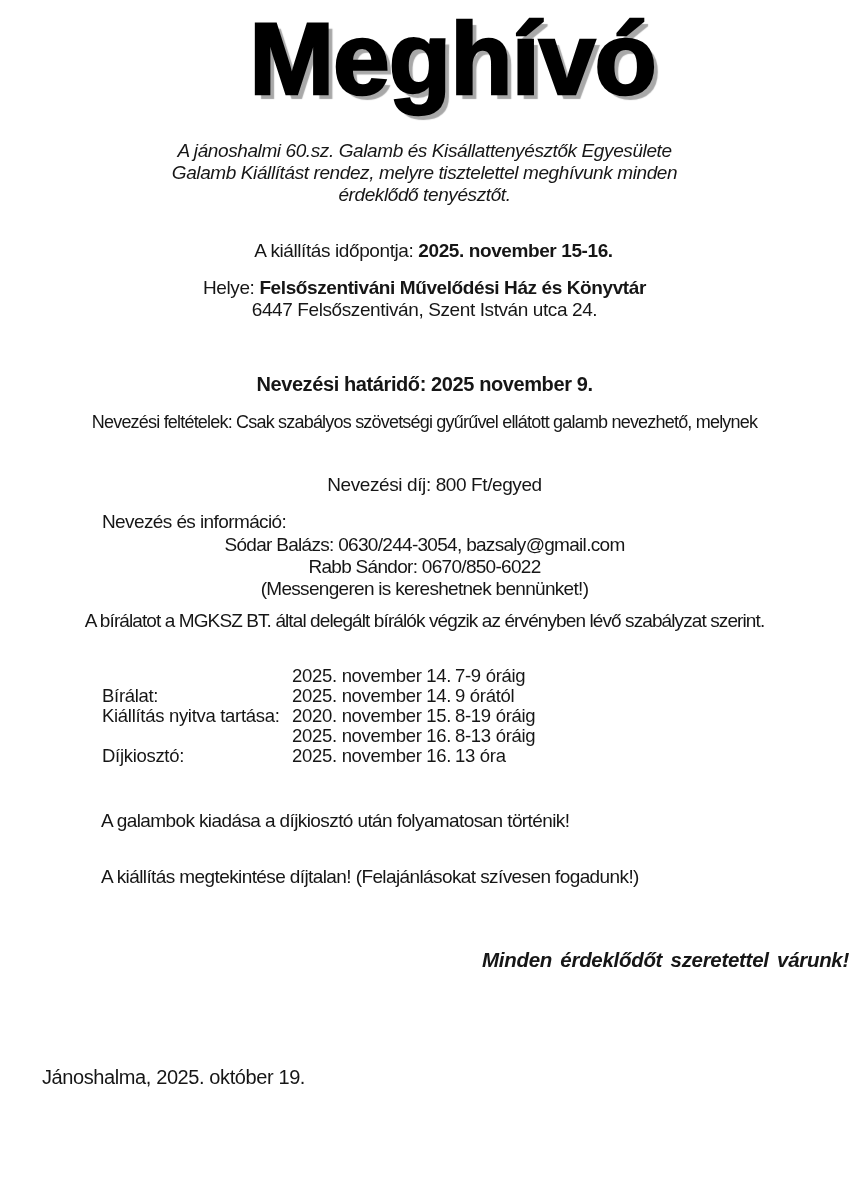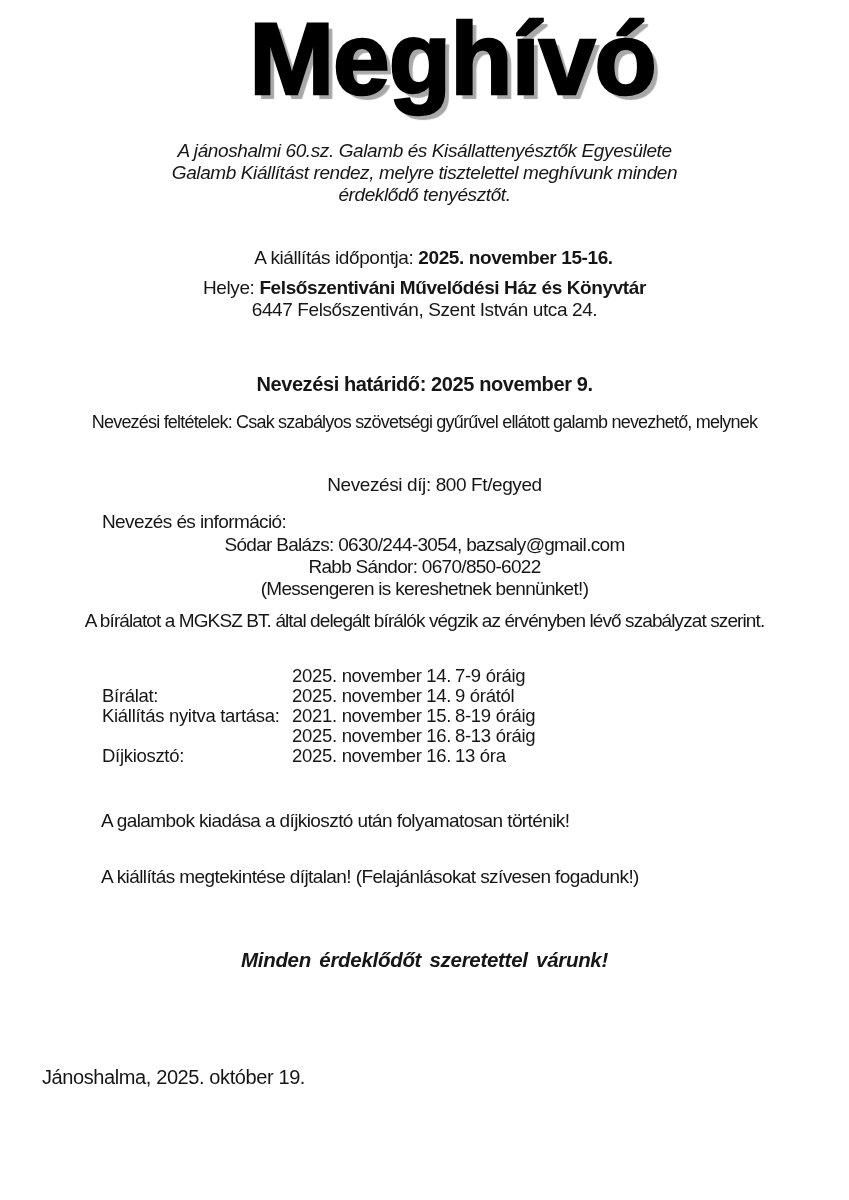--- a/index.html
+++ b/index.html
@@ -37,21 +37,21 @@
   .intro {
     top: 140px;
     text-align: center;
     font-style: italic;
     font-size: 19px;
     line-height: 22px;
     letter-spacing: -0.4px;
   }
 
   .center-line { text-align: center; font-size: 19px; letter-spacing: -0.4px; line-height: 22px; }
-  .when   { top: 247px; padding-left: 18px; }
+  .when   { top: 240px; padding-left: 18px; }
   .venue  { top: 277px; }
   .deadline {
     top: 373px;
     text-align: center;
     font-weight: 700;
     font-size: 20px;
     letter-spacing: -0.4px;
   }
   .conditions {
     top: 411px;
@@ -95,21 +95,21 @@
   }
   .schedule-row { display: grid; grid-template-columns: 190px 163px auto; }
   .schedule-row span { white-space: nowrap; }
 
   .note { left: 101px; right: auto; font-size: 19px; letter-spacing: -0.6px; }
   .release-note { top: 810px; }
   .free-note    { top: 866px; }
 
   .closing {
     top: 948px;
-    text-align: center;
+    text-align: right;
     font-weight: 700;
     font-style: italic;
     font-size: 20.5px;
     letter-spacing: -0.3px;
     word-spacing: 3px;
   }
 
   .dateline {
     top: 1066px;
     left: 42px;
@@ -168,21 +168,21 @@
       <span>2025. november 14.</span>
       <span>7-9 óráig</span>
     </div>
     <div class="schedule-row">
       <span>Bírálat:</span>
       <span>2025. november 14.</span>
       <span>9 órától</span>
     </div>
     <div class="schedule-row">
       <span>Kiállítás nyitva tartása:</span>
-      <span>2021. november 15.</span>
+      <span>2020. november 15.</span>
       <span>8-19 óráig</span>
     </div>
     <div class="schedule-row">
       <span></span>
       <span>2025. november 16.</span>
       <span>8-13 óráig</span>
     </div>
     <div class="schedule-row">
       <span>Díjkiosztó:</span>
       <span>2025. november 16.</span>

